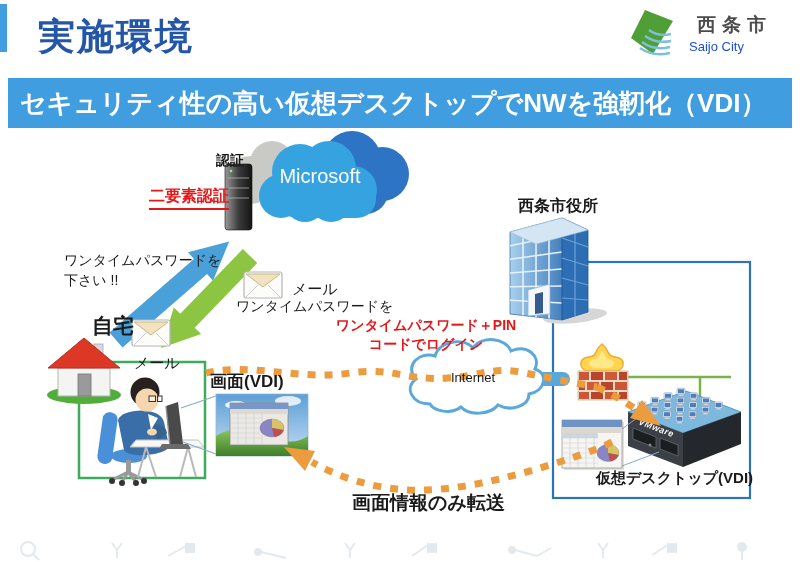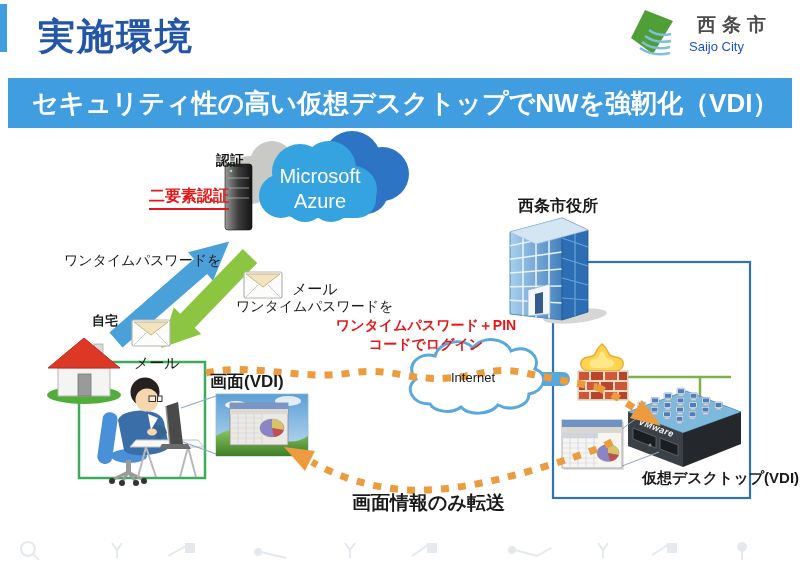--- a/index.html
+++ b/index.html
@@ -5,21 +5,21 @@
   html,body{margin:0;padding:0;background:#888;}
   .slide{position:relative;width:800px;height:562px;background:#fff;overflow:hidden;
          font-family:"Liberation Sans","DejaVu Sans",sans-serif;}
   .lbl{position:absolute;color:#1a1a1a;white-space:nowrap;}
   .title-bar{position:absolute;left:0;top:4px;width:7px;height:48px;background:var(--banner-blue,#3f9de0);}
   .page-title{position:absolute;left:38px;top:12px;font-size:37px;font-weight:700;color:var(--title-blue,#2456a8);letter-spacing:2px;}
   .logo{position:absolute;right:28px;top:8px;display:flex;align-items:center;gap:10px;}
   .logo-text .jp{font-size:19px;color:#4c4c4c;letter-spacing:6px;font-weight:600;margin-left:8px;}
   .logo-text .en{font-size:13px;color:#1d4ed8;margin-top:1px;}
   .banner{position:absolute;left:8px;top:78px;width:784px;height:50px;background:var(--banner-blue,#3f9de0);
-          color:#fff;font-size:26px;font-weight:700;line-height:50px;padding-left:24px;box-sizing:border-box;}
+          color:#fff;font-size:26px;font-weight:700;line-height:50px;padding-left:12px;box-sizing:border-box;}
   svg.diagram{position:absolute;left:0;top:0;width:800px;height:562px;}
   .b{font-weight:700;}
   .red{color:var(--alert-red,#e31818);}
   .underline-red{border-bottom:2.5px solid var(--alert-red,#e31818);padding-bottom:1px;}
   .small14{font-size:14px;line-height:1.45;}
   .azure-text{position:absolute;left:268px;top:164px;width:104px;text-align:center;color:#fff;
               font-size:20px;line-height:1.25;font-weight:400;}
   .center{text-align:center;white-space:normal;}
 </style>
 </head>
@@ -341,37 +341,37 @@
     <g fill="none" style="stroke:var(--dash-orange,#ec9c3e)" stroke-width="7" stroke-dasharray="8 9">
       <path d="M 612 442 C 592 452, 566 460, 540 468 C 500 480, 450 492, 408 490 C 370 488, 336 476, 312 462"></path>
     </g>
     <polygon points="284,447 315,451 305,471" style="fill:var(--dash-orange,#ec9c3e)"></polygon>
   </svg>
 
   <div class="lbl b" style="left:216px;top:152px;font-size:14px;">認証</div>
   <div class="lbl b red underline-red" style="left:149px;top:186px;font-size:16px;">二要素認証</div>
   <div class="azure-text">
     <div>Microsoft</div>
-    <div>Azure</div>
   </div>
 
   <div class="lbl small14" style="left:64px;top:250px;">
     <div>ワンタイムパスワードを</div>
+    <div>下さい !!</div>
   </div>
   <div class="lbl" style="left:292px;top:280px;font-size:15px;">メール</div>
   <div class="lbl small14" style="left:236px;top:296px;">
     <div>ワンタイムパスワードを</div>
   </div>
-  <div class="lbl b" style="left:92px;top:312px;font-size:13px;">自宅</div>
+  <div class="lbl b" style="left:92px;top:312px;font-size:21px;">自宅</div>
   <div class="lbl" style="left:134px;top:354px;font-size:15px;">メール</div>
   <div class="lbl b" style="left:210px;top:370px;font-size:17px;">画面(VDI)</div>
 
   <div class="lbl b red center" style="left:330px;top:316px;width:192px;font-size:14px;line-height:1.35;">
     <div>ワンタイムパスワード＋PIN</div>
     <div>コードでログイン</div>
   </div>
   <div class="lbl center" style="left:412px;top:370px;width:122px;font-size:13px;">Internet</div>
 
   <div class="lbl b" style="left:518px;top:196px;font-size:16px;">西条市役所</div>
-  <div class="lbl b" style="left:596px;top:469px;font-size:15px;margin-left:46px;">仮想デスクトップ(VDI)</div>
+  <div class="lbl b" style="left:596px;top:469px;font-size:15px;">仮想デスクトップ(VDI)</div>
   <div class="lbl b" style="left:352px;top:490px;font-size:19px;">画面情報のみ転送</div>
 
 </div>
 
 </body></html>

